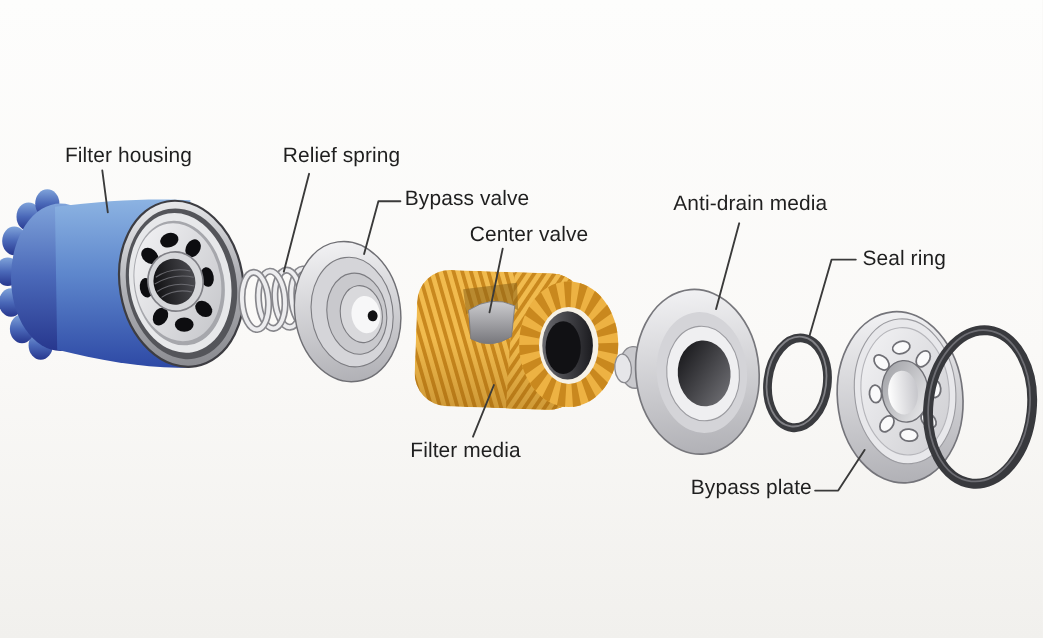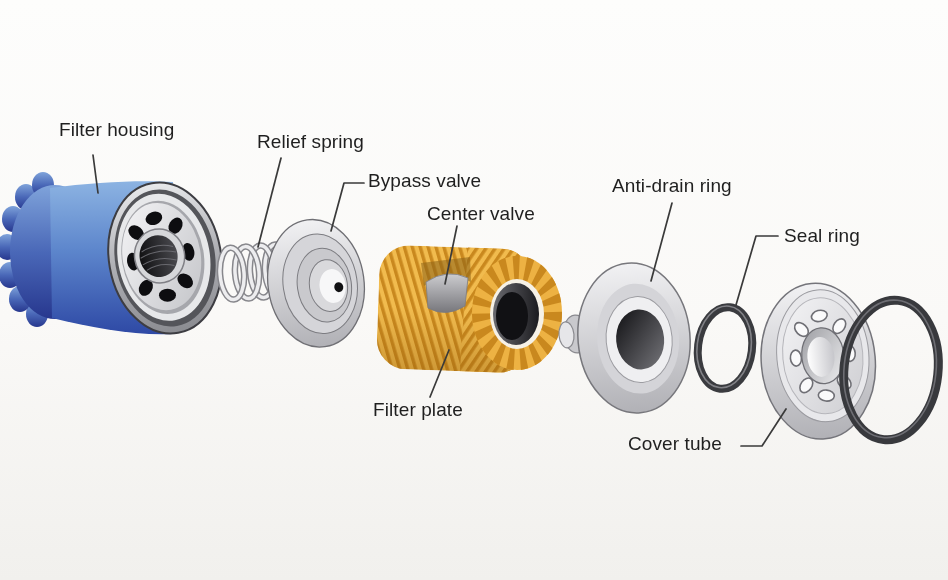--- a/index.html
+++ b/index.html
@@ -12,21 +12,21 @@
     position:relative;width:948px;height:580px;overflow:hidden;
     background:linear-gradient(180deg,#fdfdfc 0%,#faf9f7 55%,#f1f0ed 100%);
   }
   .stage svg{position:absolute;left:0;top:0;}
   .lbl{
     position:absolute;
     font-size:19px;font-weight:500;line-height:1.15;
     color:#1f1f1f;letter-spacing:.1px;white-space:nowrap;
     user-select:none;
   }
-  .lbl-filter-housing {left:59px; top:119px;}
+  .lbl-filter-housing {left:59px; top:131px;}
   .lbl-relief-spring  {left:257px;top:131px;}
   .lbl-bypass-valve   {left:368px;top:170px;}
   .lbl-center-tube    {left:427px;top:203px;}
   .lbl-anti-drain     {left:612px;top:175px;}
   .lbl-seal-ring      {left:784px;top:225px;text-align:right;}
   .lbl-filter-media   {left:373px;top:399px;}
   .lbl-cover-plate    {left:628px;top:433px;}
 </style>
 </head>
 <body>
@@ -229,17 +229,17 @@
     <polyline points="778,236 756,236 736,305"></polyline>
     <polyline points="430,397 449,350"></polyline>
     <polyline points="741,446 762,446 786,409"></polyline>
   </g>
 </svg>
 
   <div class="lbl lbl-filter-housing">Filter housing</div>
   <div class="lbl lbl-bypass-valve">Bypass valve</div>
   <div class="lbl lbl-relief-spring">Relief spring</div>
   <div class="lbl lbl-center-tube">Center valve</div>
-  <div class="lbl lbl-anti-drain">Anti-drain ring</div>
+  <div class="lbl lbl-anti-drain">Anti-drain media</div>
   <div class="lbl lbl-seal-ring">Seal ring</div>
-  <div class="lbl lbl-filter-media">Filter plate</div>
-  <div class="lbl lbl-cover-plate">Cover tube</div>
+  <div class="lbl lbl-filter-media">Filter media</div>
+  <div class="lbl lbl-cover-plate">Bypass plate</div>
 </div>
 
 </body></html>

